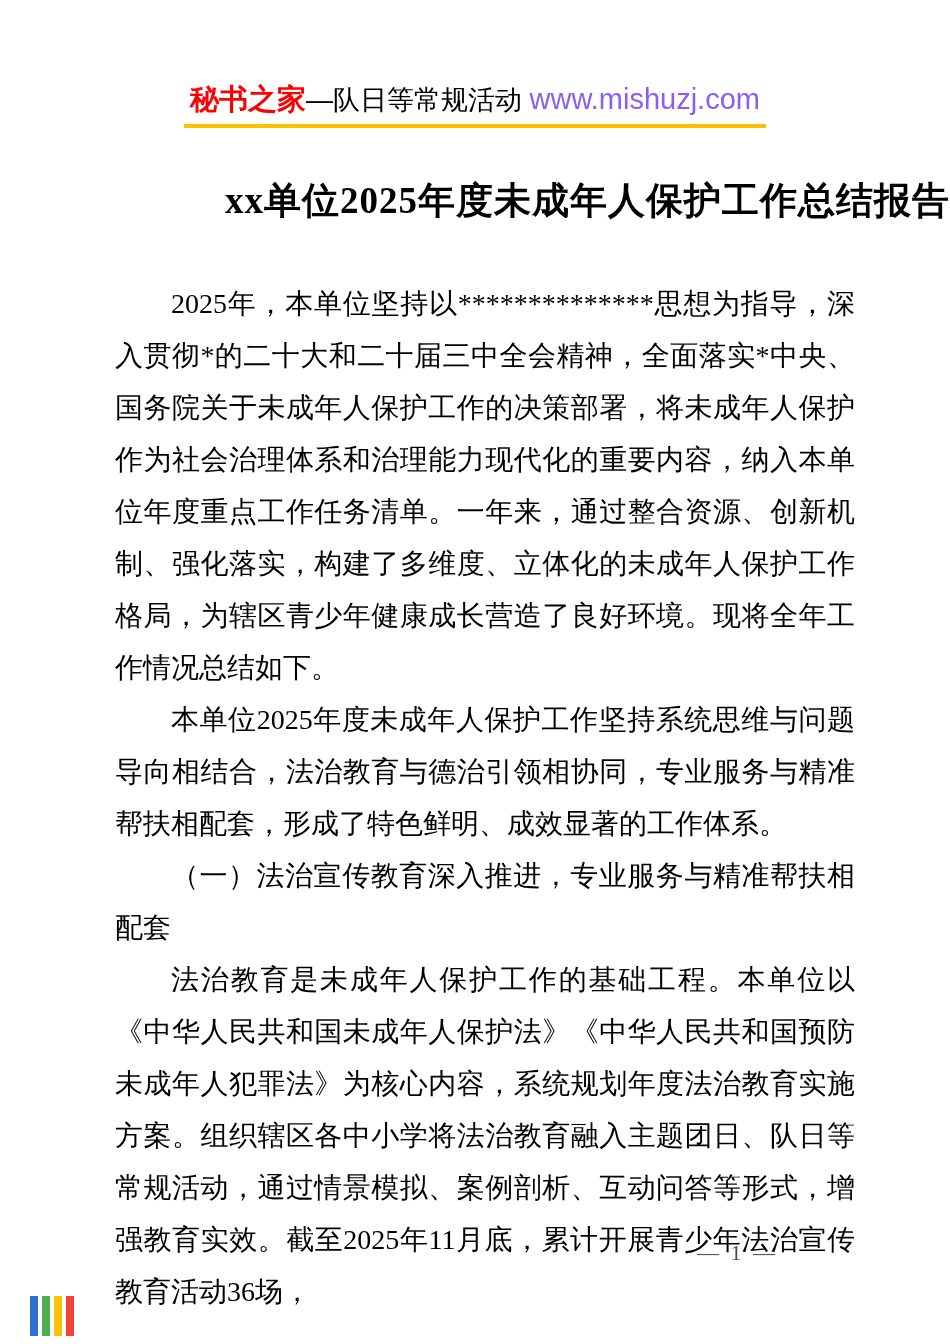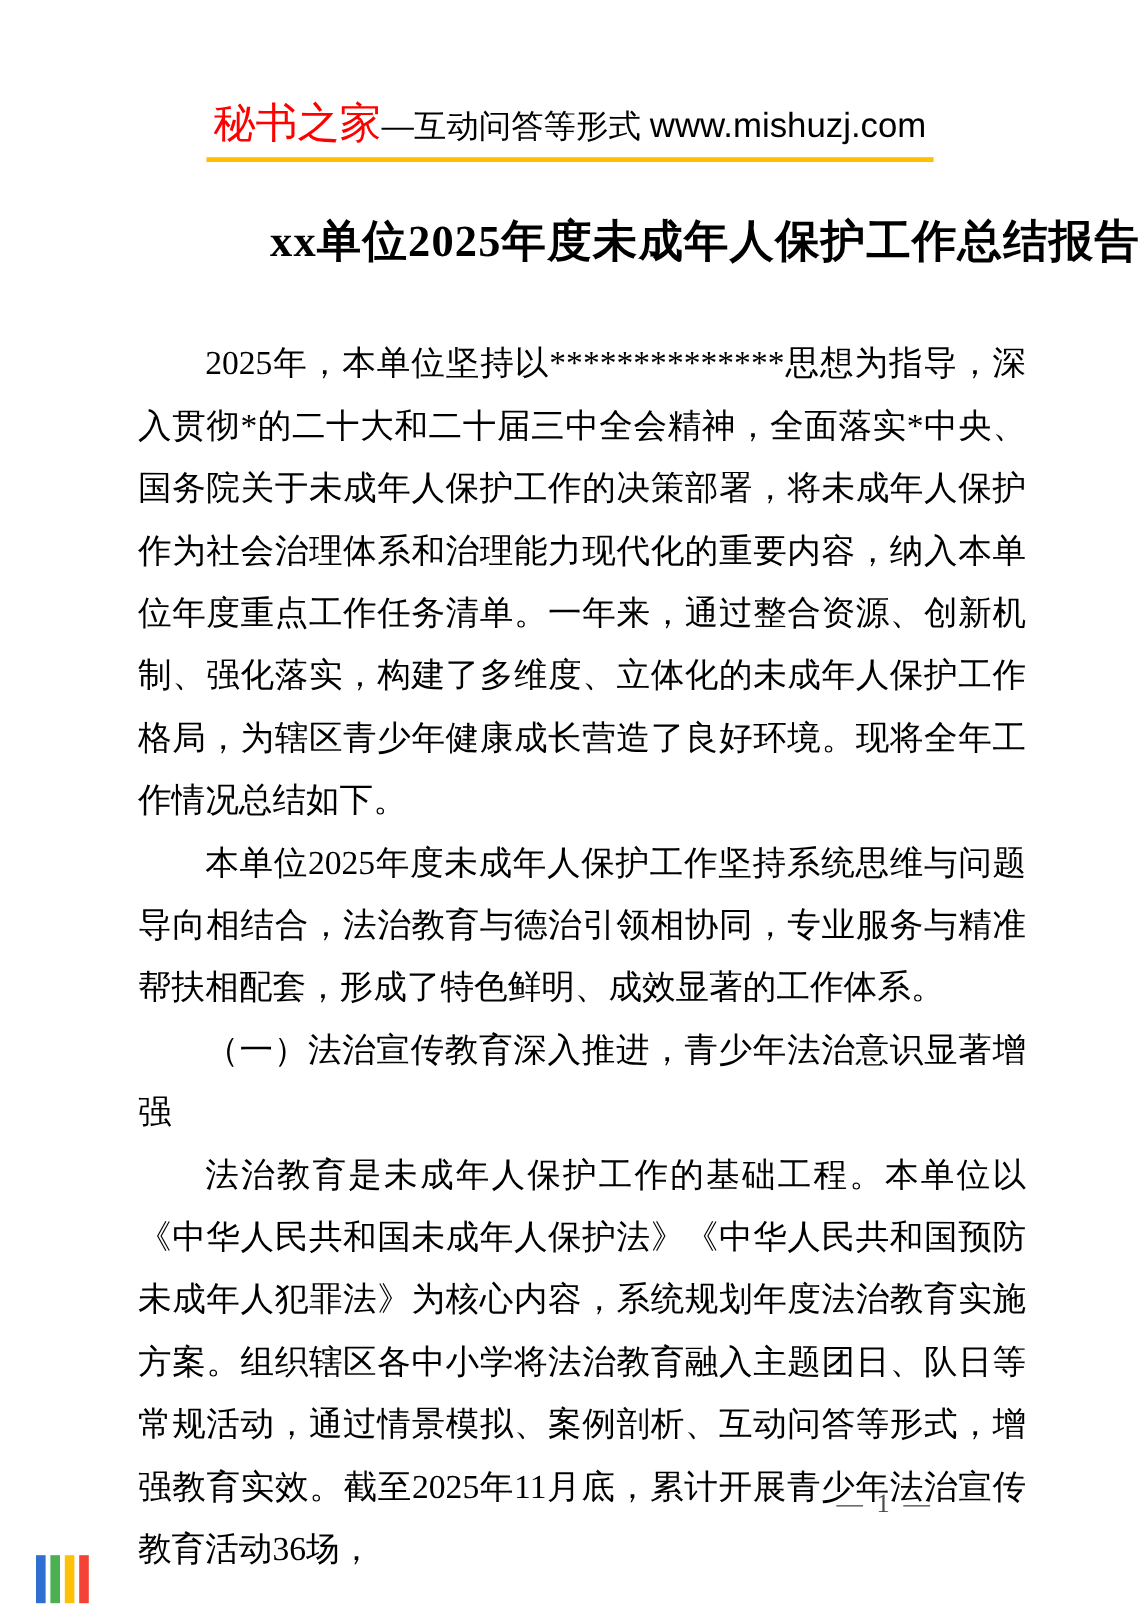--- a/index.html
+++ b/index.html
@@ -21,21 +21,21 @@
     text-align: center;
     font-family: "Liberation Sans", "DejaVu Sans", sans-serif;
     line-height: 1.2;
   }
   .site-header-inner {
     display: inline-block;
     padding: 0 6px 7px 6px;
     border-bottom: 4px solid #ffc000;
     white-space: nowrap;
   }
-  .brand   { font-size: 35px; font-weight: normal; color: #ff0000; }
+  .brand   { font-size: 29px; font-weight: bold; color: #ff0000; }
   .tagline { font-size: 27px; color: #000000; }
   .url     { font-size: 29px; color: #1515dd; }
   
   .doc-title {
     position: absolute;
     top: 176px;
     left: 0;
     width: 100%;
     margin: 0;
     text-align: right;
@@ -83,29 +83,29 @@
     width: 8px;
     height: 40px;
   }
 </style>
 </head>
 <body>
 
 <div class="page">
 
   <div class="site-header">
-    <span class="site-header-inner" style="border-bottom-color: rgb(255, 192, 0);"><span class="brand" style="color: rgb(255, 0, 0);">秘书之家</span><span class="tagline">—互动问答等形式 </span><span class="url" style="color: #000000;">www.mishuzj.com</span></span>
+    <span class="site-header-inner" style="border-bottom-color: rgb(255, 192, 0);"><span class="brand" style="color: rgb(255, 0, 0);">秘书之家</span><span class="tagline">—队日等常规活动 </span><span class="url" style="color: #8b5cf6;">www.mishuzj.com</span></span>
   </div>
 
   <h1 class="doc-title">xx单位2025年度未成年人保护工作总结报告</h1>
 
   <div class="doc-body">
     <p>2025年，本单位坚持以**************思想为指导，深入贯彻*的二十大和二十届三中全会精神，全面落实*中央、国务院关于未成年人保护工作的决策部署，将未成年人保护作为社会治理体系和治理能力现代化的重要内容，纳入本单位年度重点工作任务清单。一年来，通过整合资源、创新机制、强化落实，构建了多维度、立体化的未成年人保护工作格局，为辖区青少年健康成长营造了良好环境。现将全年工作情况总结如下。</p>
     <p>本单位2025年度未成年人保护工作坚持系统思维与问题导向相结合，法治教育与德治引领相协同，专业服务与精准帮扶相配套，形成了特色鲜明、成效显著的工作体系。</p>
-    <p>（一）法治宣传教育深入推进，青少年法治意识显著增强</p>
+    <p>（一）法治宣传教育深入推进，专业服务与精准帮扶相配套</p>
     <p>法治教育是未成年人保护工作的基础工程。本单位以《中华人民共和国未成年人保护法》《中华人民共和国预防未成年人犯罪法》为核心内容，系统规划年度法治教育实施方案。组织辖区各中小学将法治教育融入主题团日、队日等常规活动，通过情景模拟、案例剖析、互动问答等形式，增强教育实效。截至2025年11月底，累计开展青少年法治宣传教育活动36场，</p>
   </div>
 
   <div class="corner-bars">
     <span style="background: rgb(47, 111, 210);"></span>
     <span style="background: rgb(76, 175, 80);"></span>
     <span style="background: rgb(255, 193, 7);"></span>
     <span style="background: rgb(244, 67, 54);"></span>
   </div>
 

